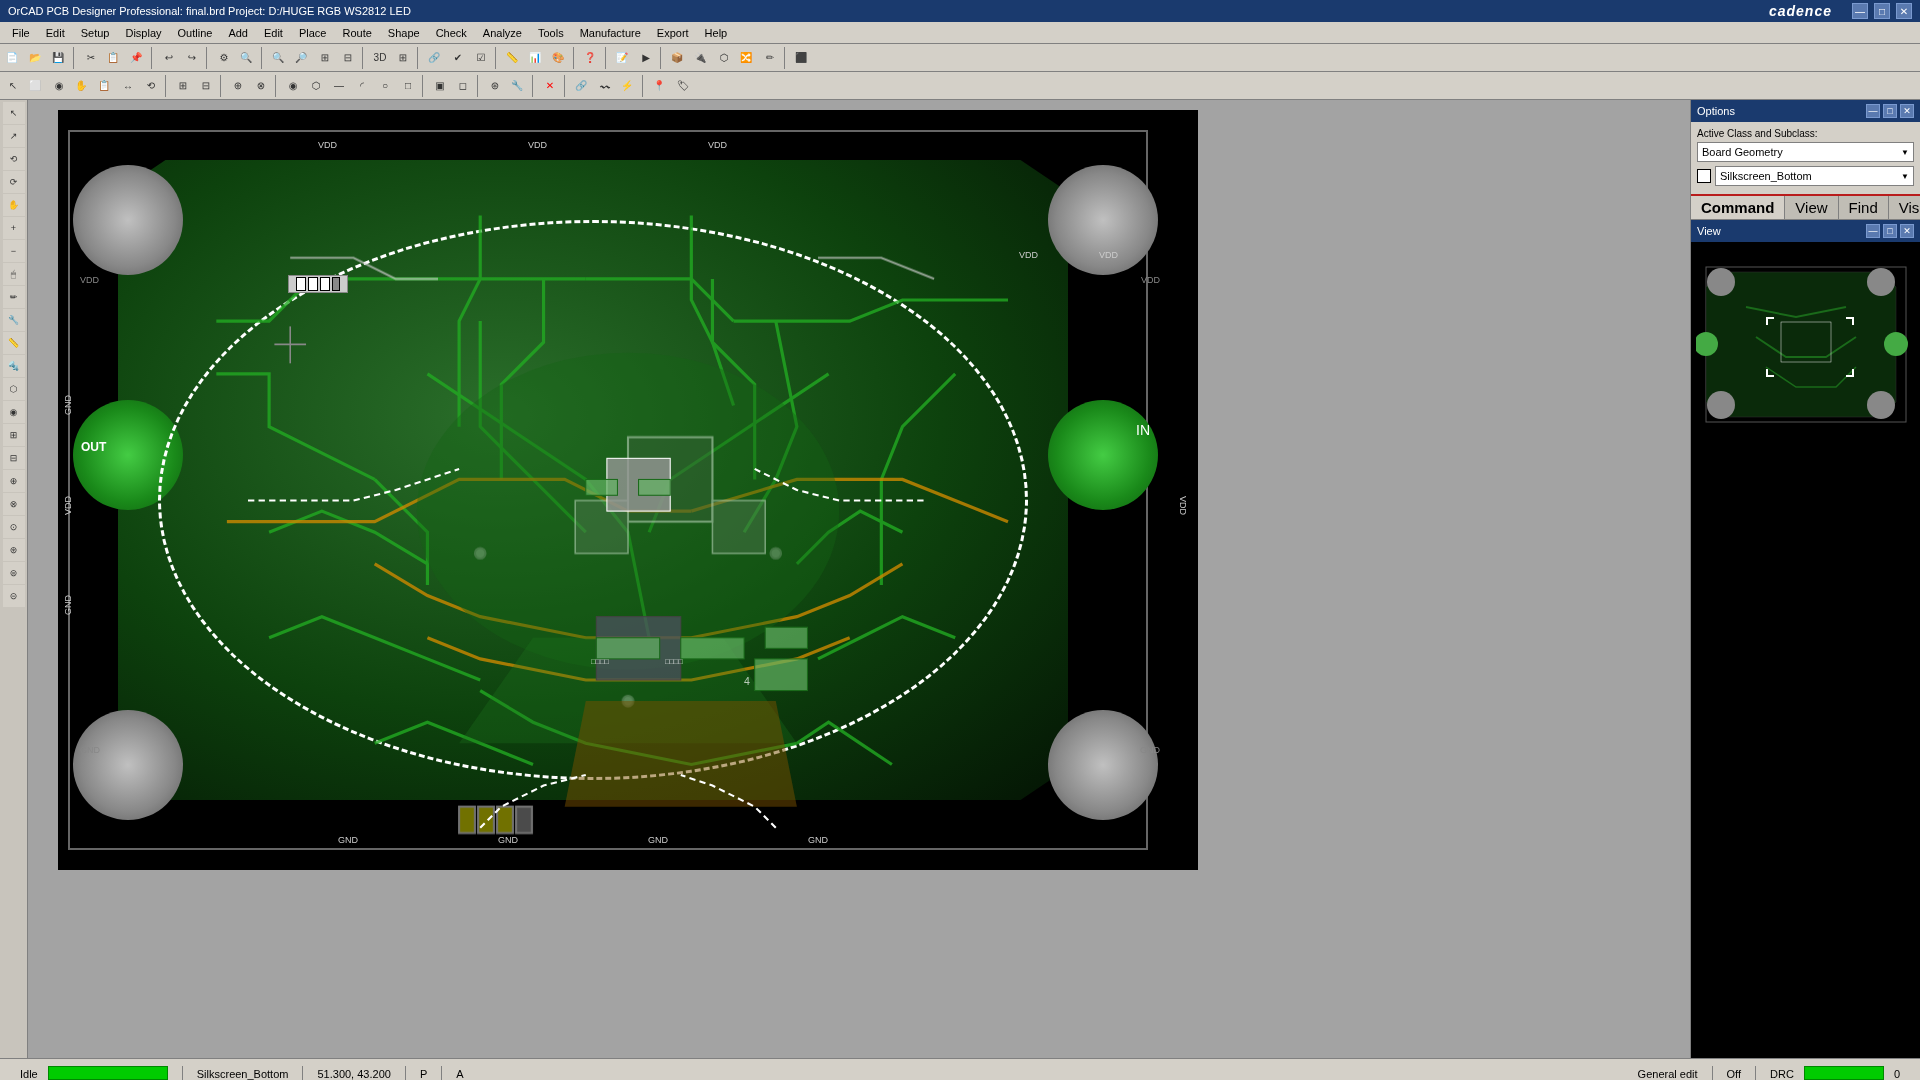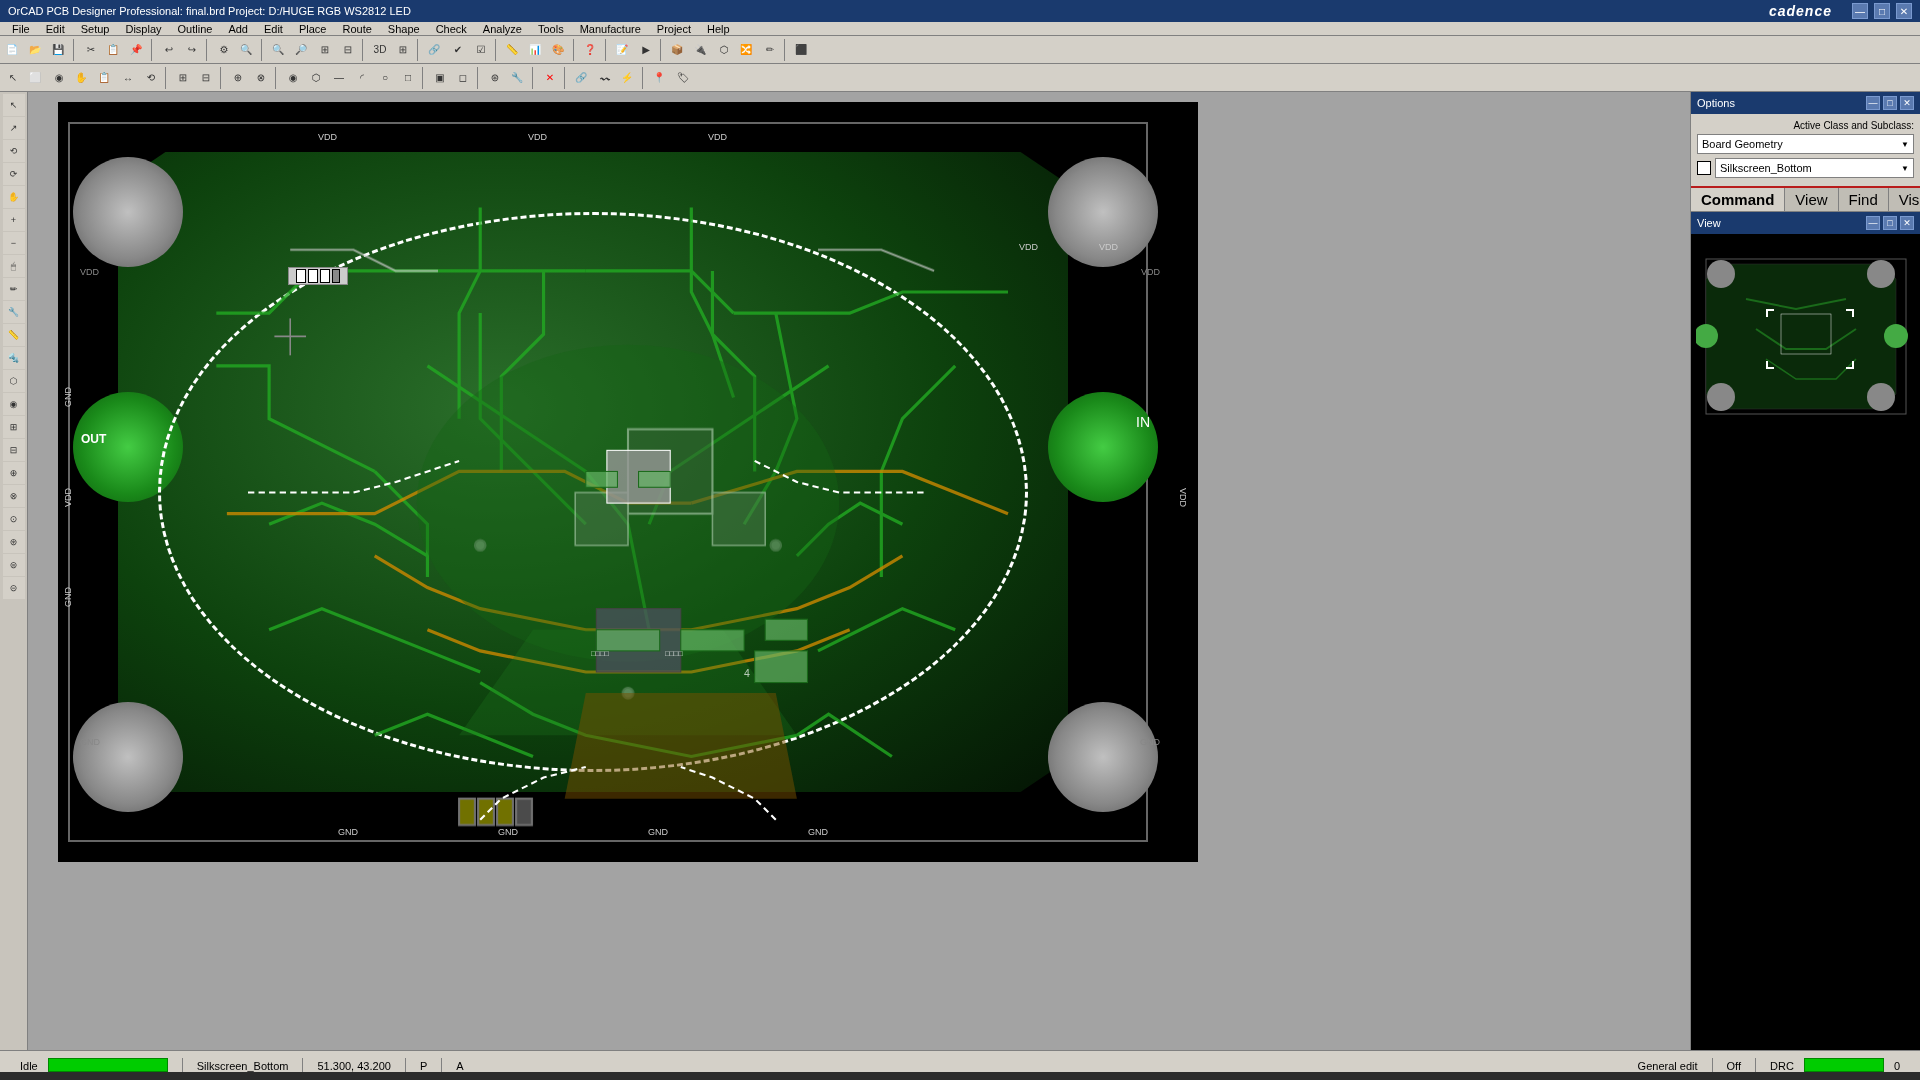--- a/index.html
+++ b/index.html
@@ -18,21 +18,21 @@
     }
     #titlebar-controls { display: flex; gap: 6px; }
     #titlebar-controls span {
       width: 16px; height: 16px; display: inline-flex; align-items: center; justify-content: center;
       background: #5a7ab0; color: white; font-size: 10px; cursor: pointer; border: 1px solid #7a9ad0;
     }
     #cadence-logo { font-size: 13px; font-weight: bold; color: #fff; letter-spacing: 1px; font-style: italic; }
 
     
     #menubar {
-      height: 14px;
+      height: 22px;
       background: #d4d0c8;
       display: flex;
       align-items: center;
       padding: 0 4px;
       border-bottom: 1px solid #808080;
     }
     .menu-item {
       padding: 2px 8px;
       cursor: pointer;
       font-size: 11px;
@@ -129,21 +129,20 @@
       pointer-events: none;
     }
 
     
     #right-panel {
       width: 230px;
       background: #d4d0c8;
       border-left: 1px solid #808080;
       display: flex;
       flex-direction: column;
-      text-align: right;
     }
 
     .panel-header {
       height: 22px;
       background: #1a3a6e;
       color: white;
       display: flex;
       align-items: center;
       justify-content: space-between;
       padding: 0 6px;
@@ -322,21 +321,21 @@
   <span class="menu-item">Outline</span>
   <span class="menu-item">Add</span>
   <span class="menu-item">Edit</span>
   <span class="menu-item">Place</span>
   <span class="menu-item">Route</span>
   <span class="menu-item">Shape</span>
   <span class="menu-item">Check</span>
   <span class="menu-item">Analyze</span>
   <span class="menu-item">Tools</span>
   <span class="menu-item">Manufacture</span>
-  <span class="menu-item">Project</span>
+  <span class="menu-item">Export</span>
   <span class="menu-item">Help</span>
 </div>
 
 <div class="toolbar-row">
   <button class="tb-btn">📄</button>
   <button class="tb-btn">📂</button>
   <button class="tb-btn">💾</button>
   <div class="tb-separator"></div>
   <button class="tb-btn">✂</button>
   <button class="tb-btn">📋</button>

